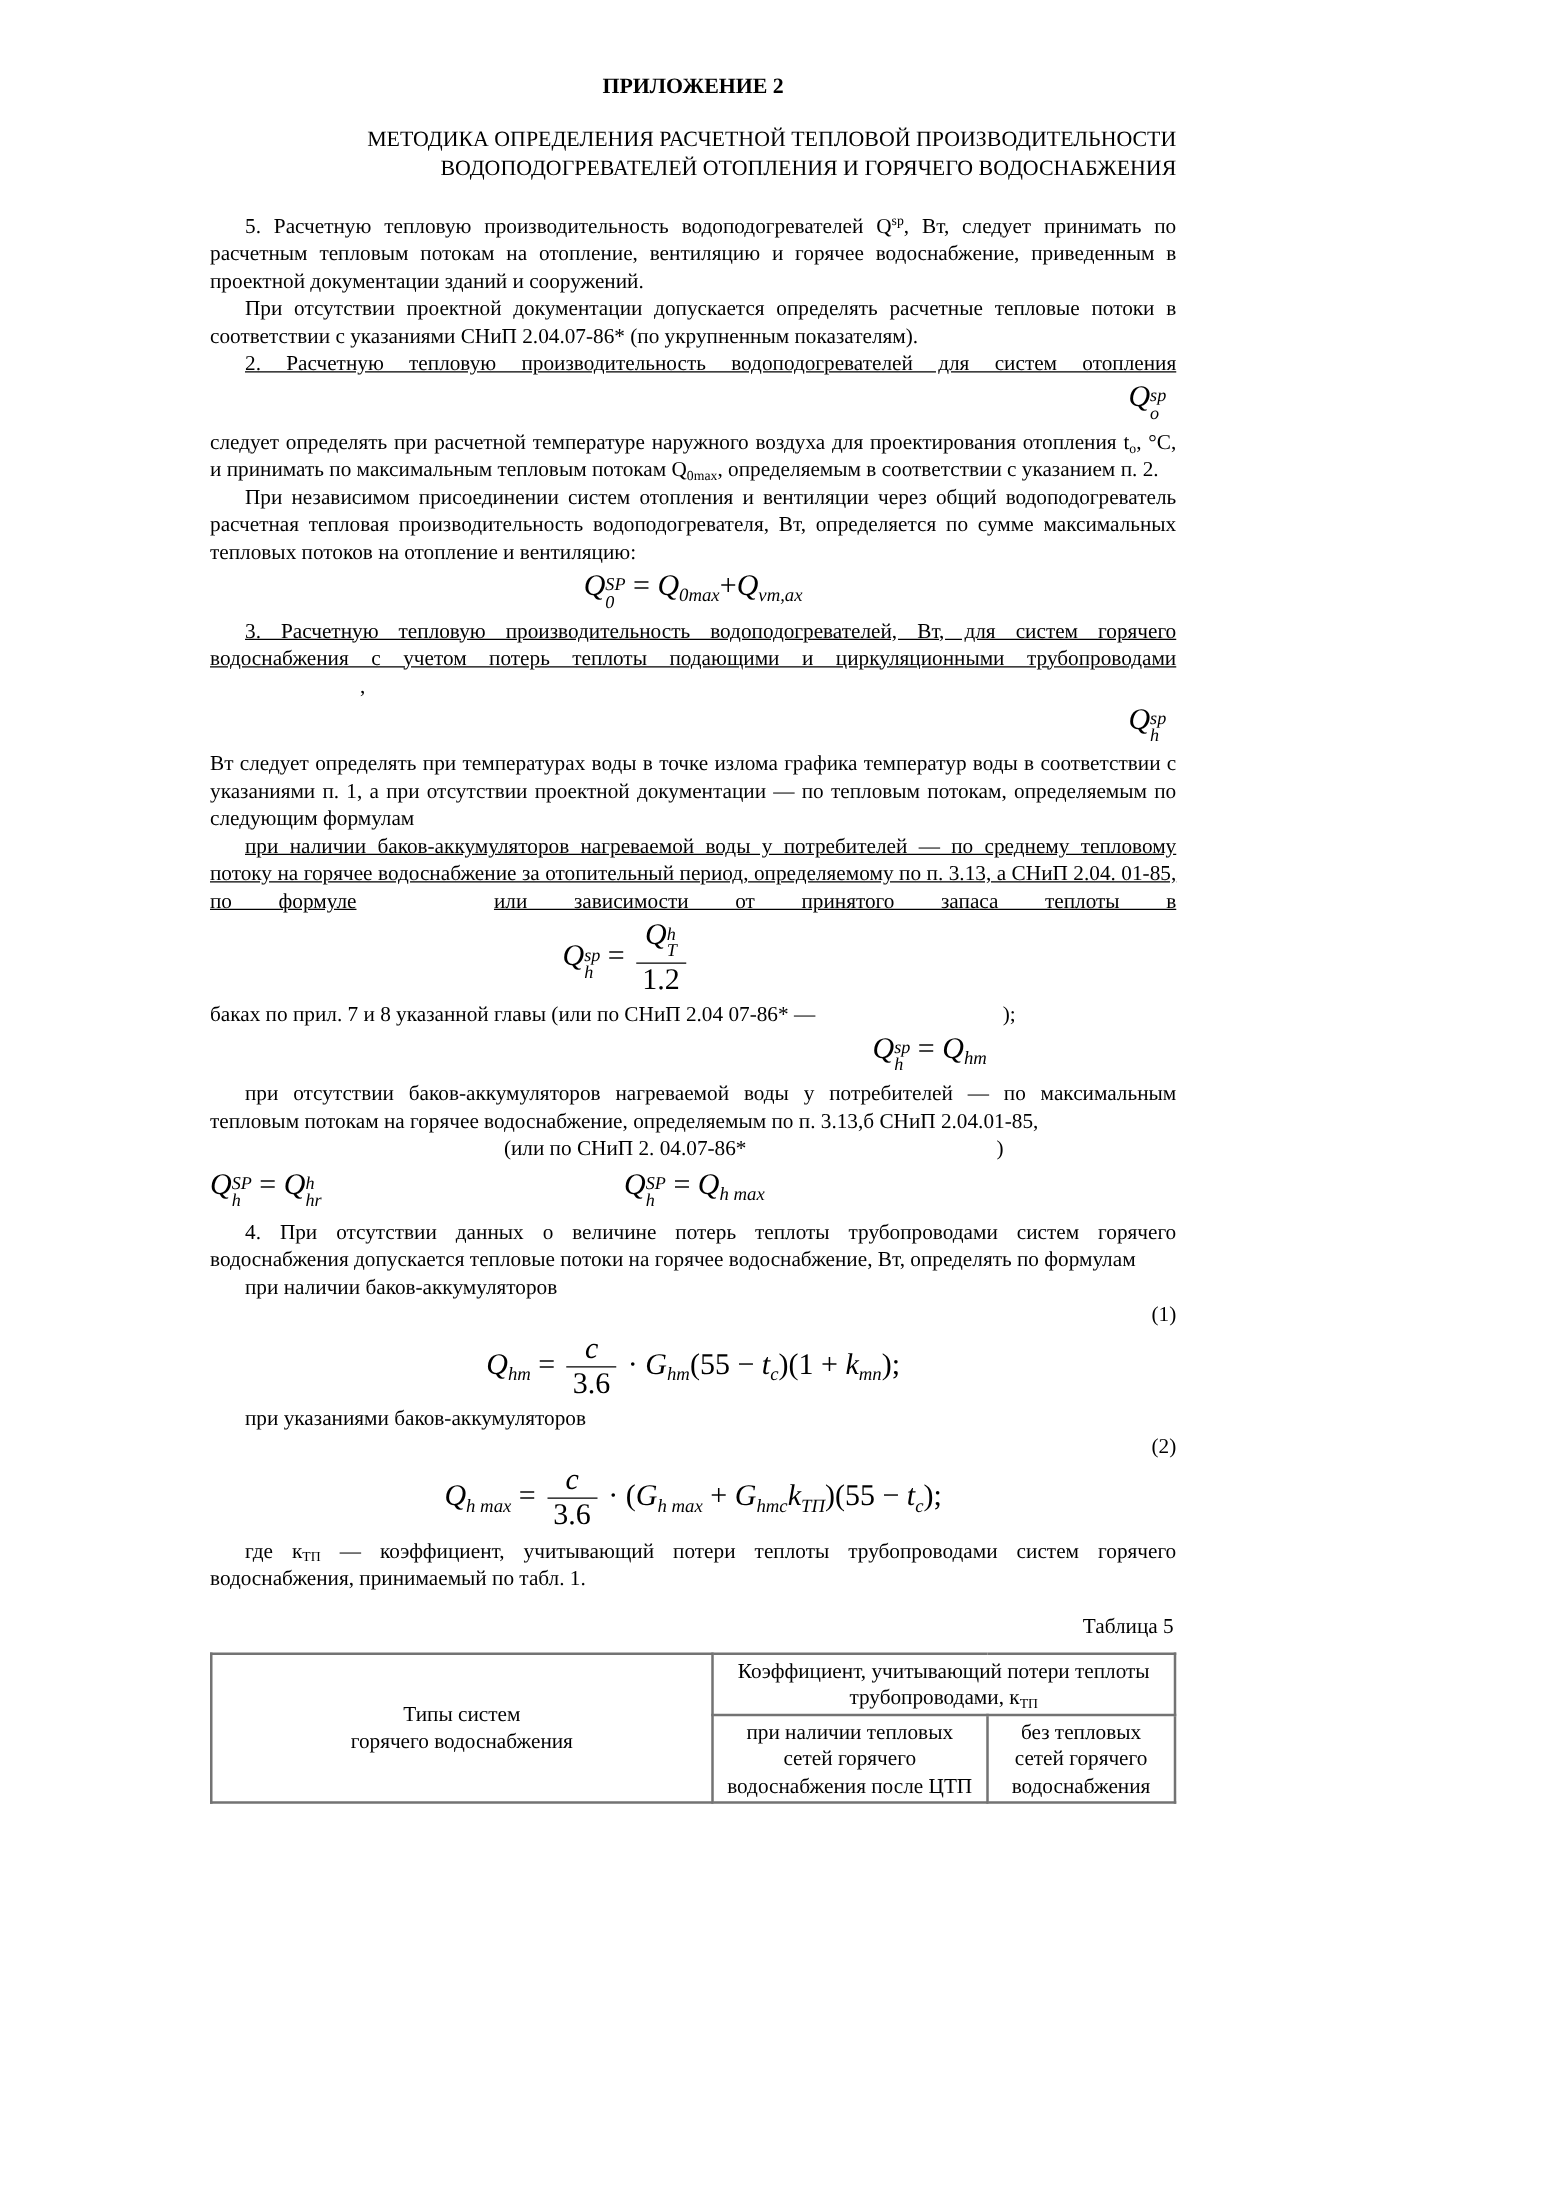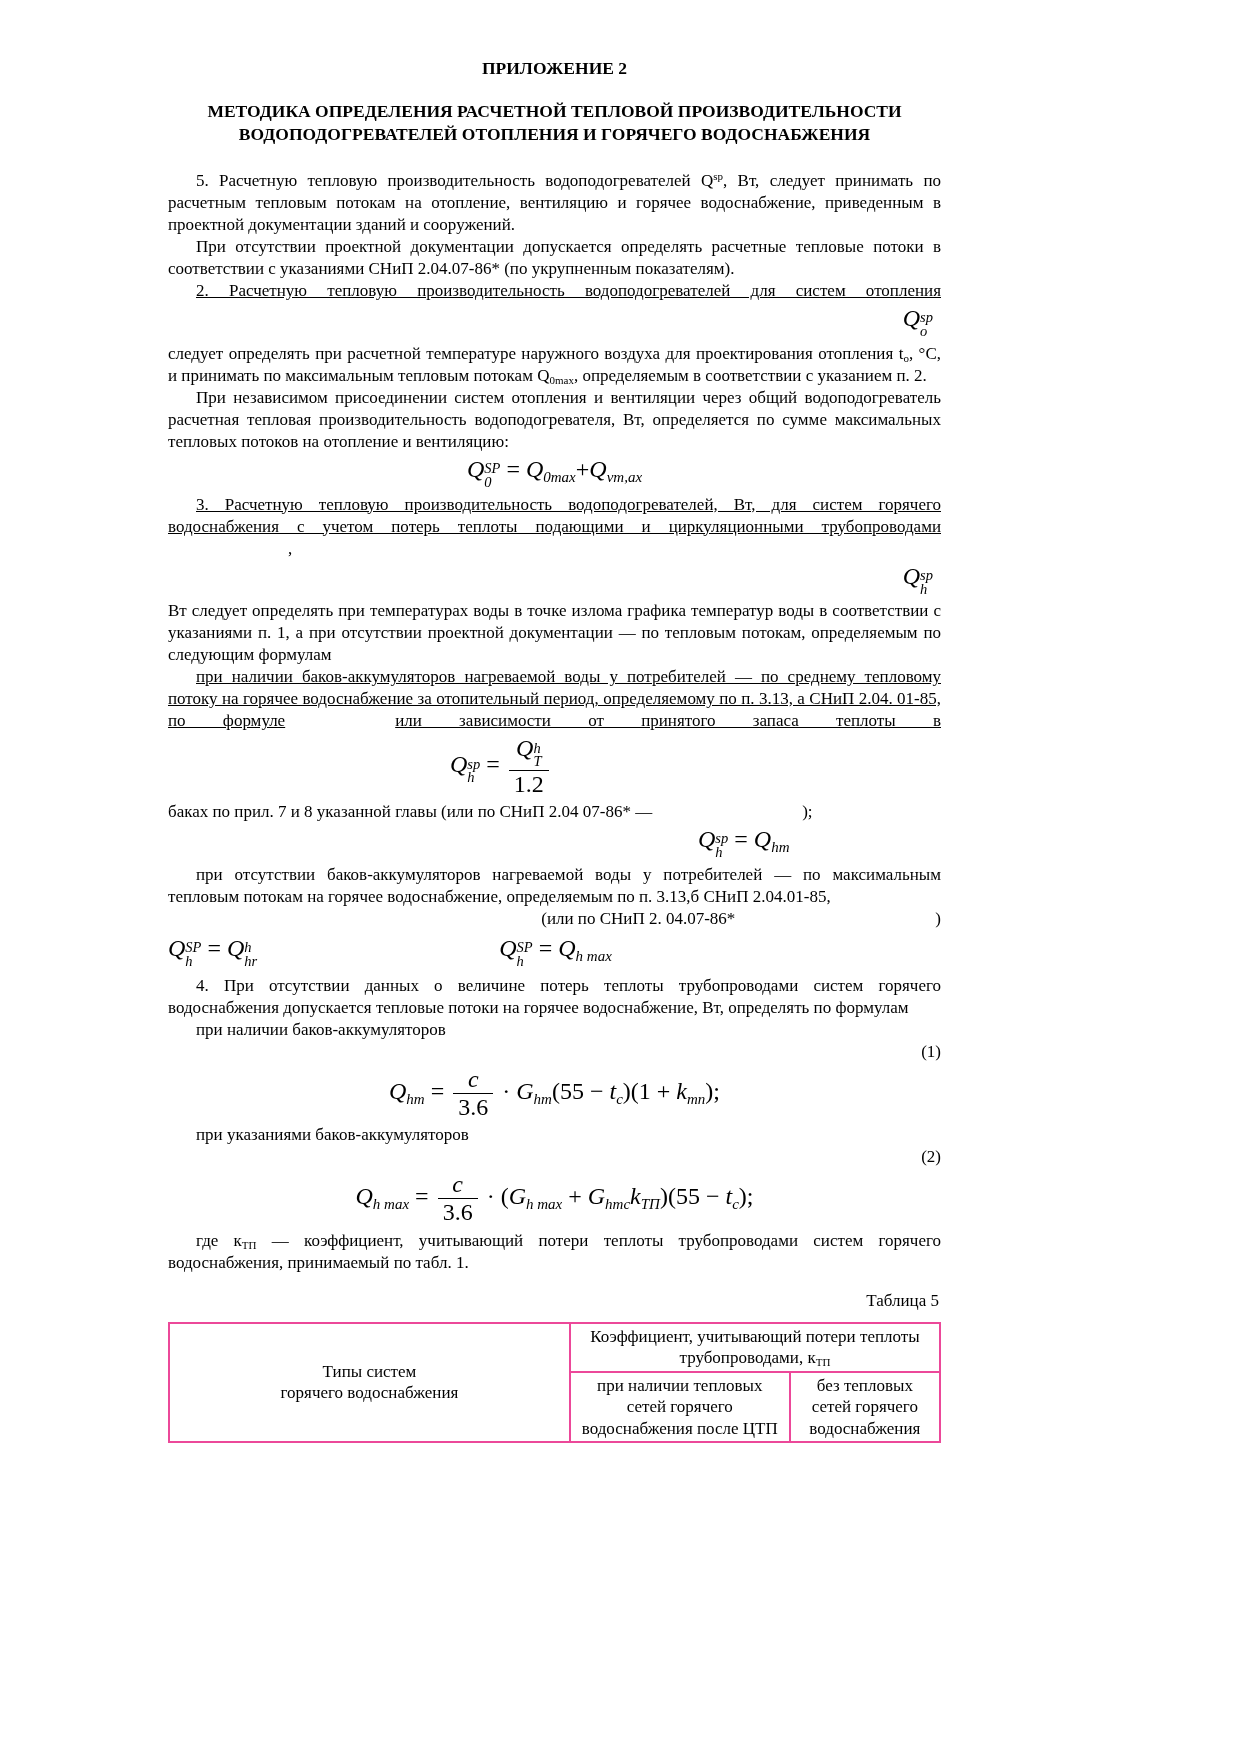--- a/index.html
+++ b/index.html
@@ -11,21 +11,21 @@
     font-family:"Liberation Serif", serif;
     font-size:17px;
   }
   .page { padding:58px 299px 40px 168px; }
 
   .appendix {
     text-align:center; font-weight:bold; font-size:17.5px;
     font-family:"Liberation Serif", serif;
   }
   .title {
-    text-align:center; font-weight:bold; font-size:17.5px;
+    text-align:right; font-weight:normal; font-size:17.5px;
     line-height:23px; margin-top:21px;
     font-family:"Liberation Serif", serif;
   }
   .title-line { display:block; }
 
   .body-text { margin-top:24px; }
   .para {
     text-align:justify; line-height:22px;
   }
   .indent { text-indent:28px; }
@@ -59,31 +59,31 @@
   .math .frac .num { display:block; border-bottom:1.4px solid #000; padding:0 5px 1px; }
   .math .frac .den { display:block; padding:1px 5px 0; }
 
   .formula-line { margin:4px 0; }
   .formula-line.right { text-align:right; padding-right:8px; }
   .formula-line.center { text-align:center; }
   .formula-ratio { margin-left:282px; width:fit-content; }
   .formula-qhm { margin-left:530px; width:fit-content; }
   .formula-row { display:flex; align-items:center; margin:6px 0; }
   .formula-row .second { margin-left:242px; }
-  .snip-line { margin-left:97px; text-align:right; }
+  .snip-line { margin-left:97px; text-align:center; }
 
   .eq-number { text-align:right; line-height:22px; }
 
   
   .table-caption { text-align:right; margin:16px 2px 10px 0; line-height:22px; }
   .data-table {
     width:100%; border-collapse:collapse; table-layout:fixed;
   }
   .data-table td {
-    border:2px solid #ec4899; text-align:center; vertical-align:middle;
+    border:2px solid #737373; text-align:center; vertical-align:middle;
     line-height:21.5px; padding:2px 8px; font-size:17px;
   }
   .tbl-sub { font-size:11px; vertical-align:-3px; line-height:0; }
 </style>
 </head>
 <body>
 
 <div class="page">
 
   <h1 class="appendix">ПРИЛОЖЕНИЕ 2</h1>

